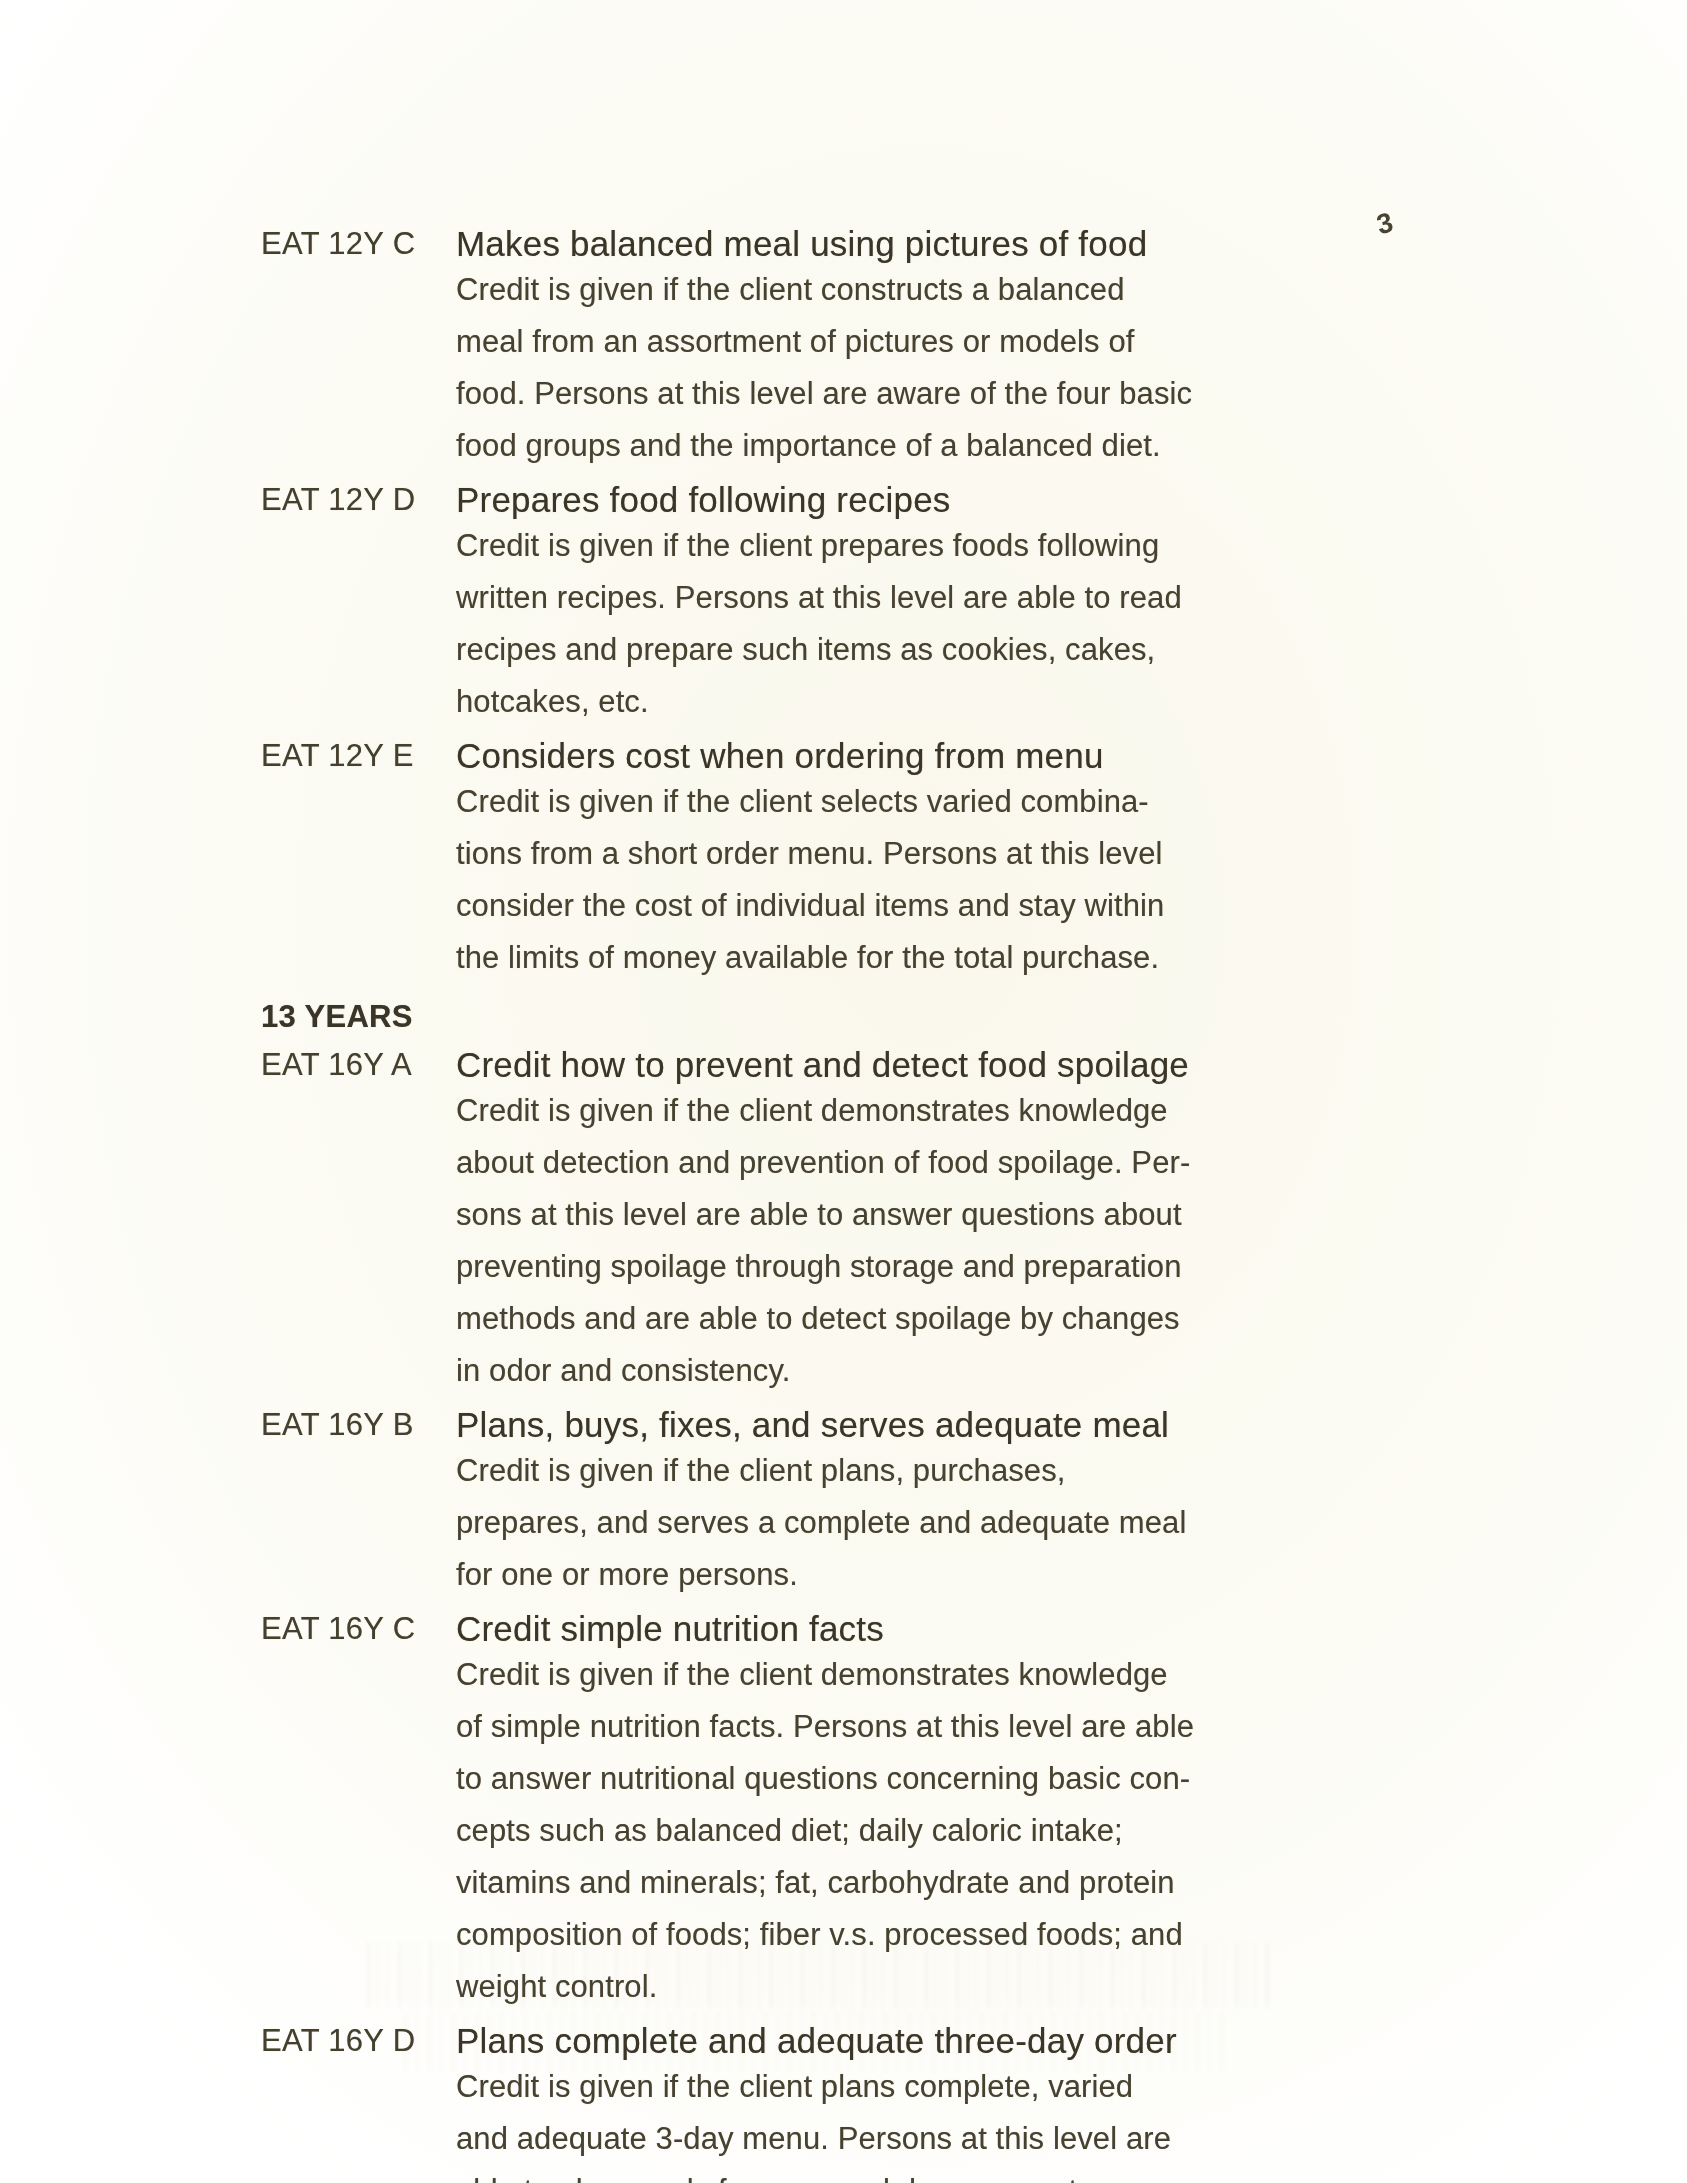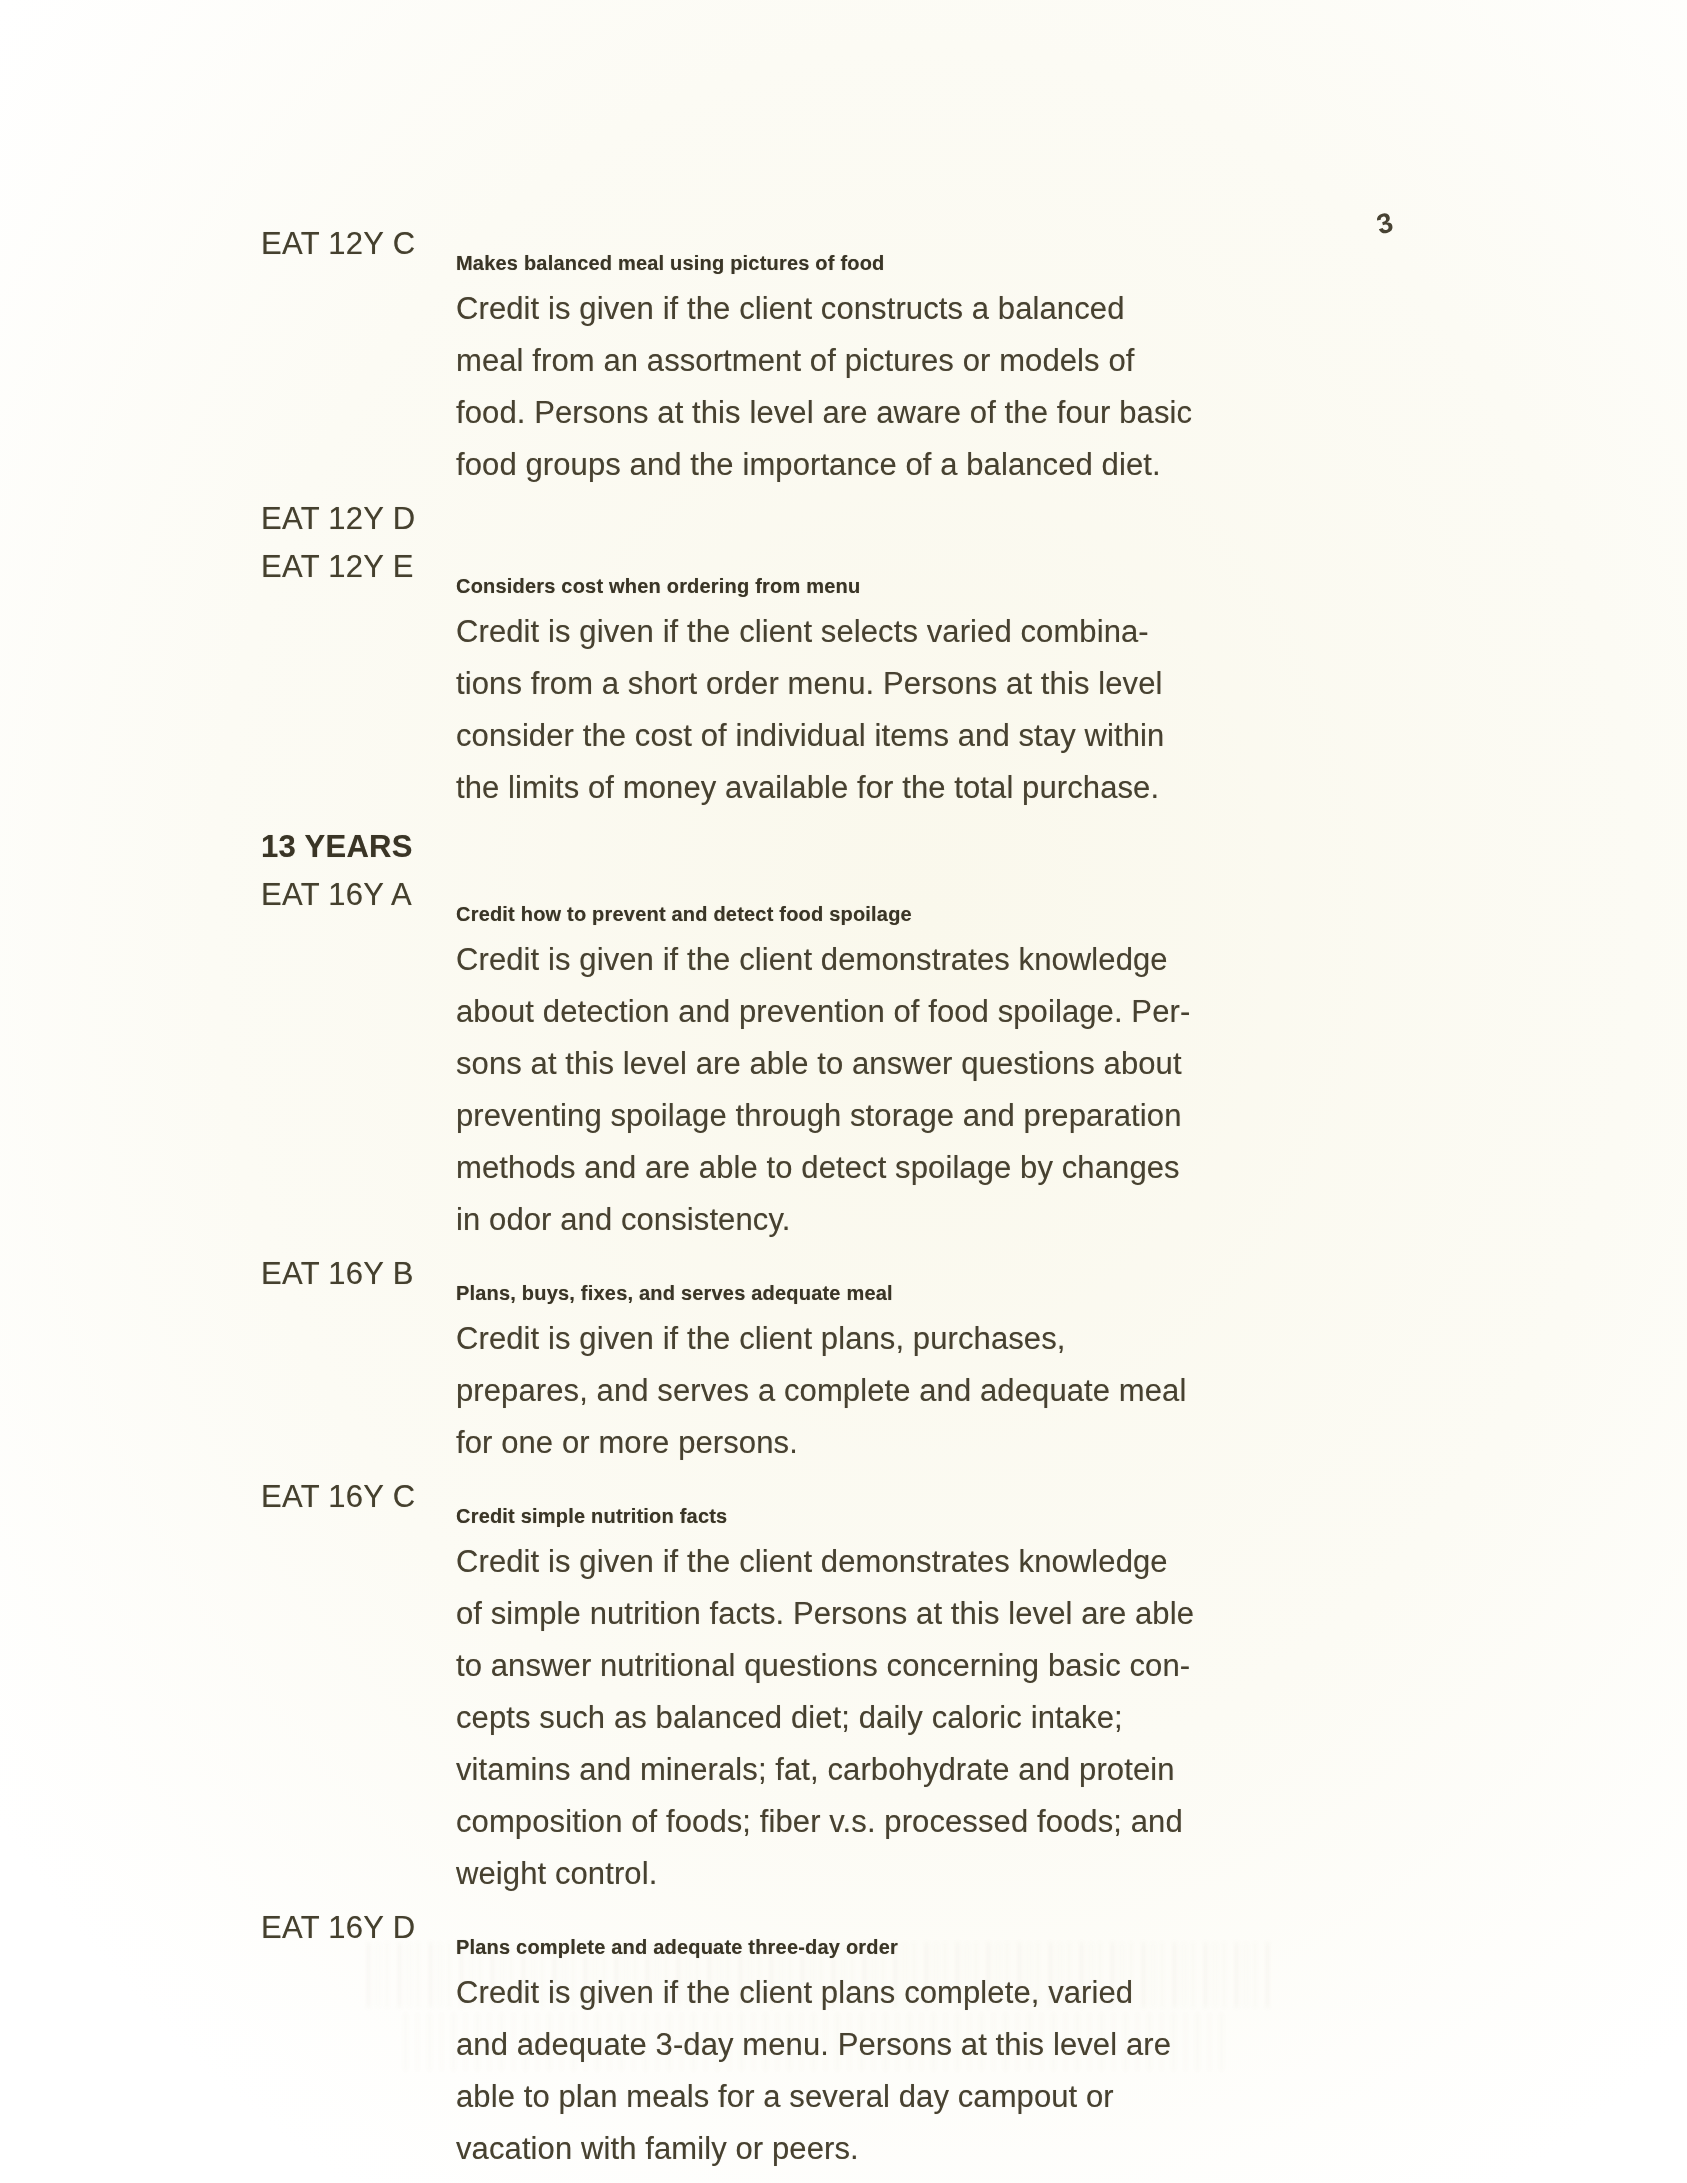--- a/index.html
+++ b/index.html
@@ -40,28 +40,27 @@
     line-height: 40px;
     color: #45402e;
     letter-spacing: 0.3px;
     text-shadow: 0 0 0.7px rgba(69,64,46,0.45);
     white-space: pre;
   }
   .text-col {
     flex: 1 1 auto;
   }
   .item-title {
-    font-size: 20px;
+    font-size: 35px;
     line-height: 40px;
-    font-weight: bold;
+    font-weight: normal;
     color: #3a3526;
     letter-spacing: 0.2px;
     text-shadow: 0 0 0.7px rgba(58,53,38,0.5);
     white-space: pre;
-    margin-top: 19px;
   }
   .item-body {
     font-size: 31px;
     line-height: 52px;
     color: #474130;
     letter-spacing: 0.1px;
     text-shadow: 0 0 0.7px rgba(71,65,48,0.4);
     white-space: pre;
   }
   .section-heading {
@@ -134,20 +133,27 @@
         <div class="item-title">Makes balanced meal using pictures of food</div>
         <div class="item-body">Credit is given if the client constructs a balanced
 meal from an assortment of pictures or models of
 food. Persons at this level are aware of the four basic
 food groups and the importance of a balanced diet.</div>
       </div>
     </div>
 
     <div class="eat-item">
       <div class="code-col">EAT 12Y D</div>
+      <div class="text-col">
+        <div class="item-title">Prepares food following recipes</div>
+        <div class="item-body">Credit is given if the client prepares foods following
+written recipes. Persons at this level are able to read
+recipes and prepare such items as cookies, cakes,
+hotcakes, etc.</div>
+      </div>
     </div>
 
     <div class="eat-item">
       <div class="code-col">EAT 12Y E</div>
       <div class="text-col">
         <div class="item-title">Considers cost when ordering from menu</div>
         <div class="item-body">Credit is given if the client selects varied combina-
 tions from a short order menu. Persons at this level
 consider the cost of individual items and stay within
 the limits of money available for the total purchase.</div>

